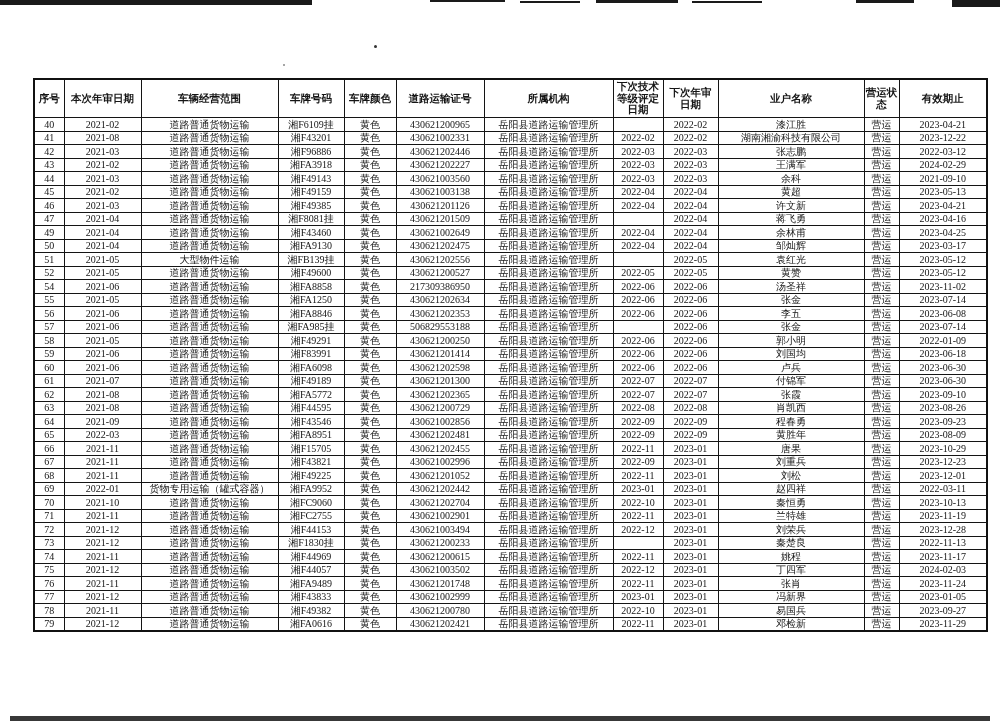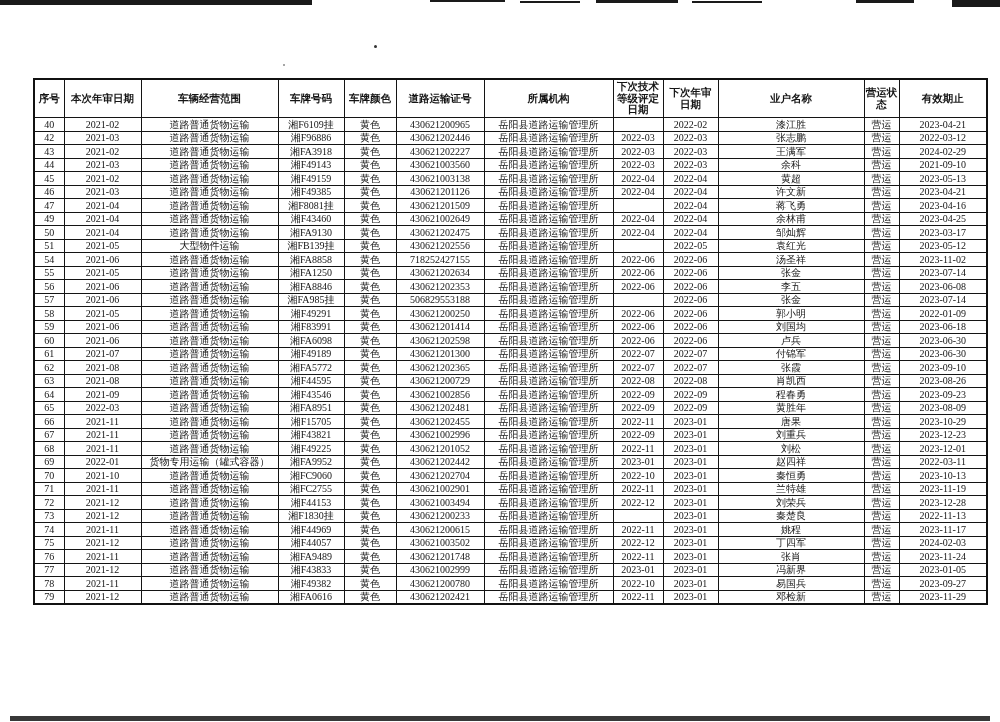--- a/index.html
+++ b/index.html
@@ -101,20 +101,34 @@
           <td>黄色</td>
           <td>430621200965</td>
           <td>岳阳县道路运输管理所</td>
           <td></td>
           <td>2022-02</td>
           <td>漆江胜</td>
           <td>营运</td>
           <td>2023-04-21</td>
         </tr>
         <tr>
+          <td>41</td>
+          <td>2021-08</td>
+          <td>道路普通货物运输</td>
+          <td>湘F43201</td>
+          <td>黄色</td>
+          <td>430621002331</td>
+          <td>岳阳县道路运输管理所</td>
+          <td>2022-02</td>
+          <td>2022-02</td>
+          <td>湖南湘渝科技有限公司</td>
+          <td>营运</td>
+          <td>2023-12-22</td>
+        </tr>
+        <tr>
           <td>42</td>
           <td>2021-03</td>
           <td>道路普通货物运输</td>
           <td>湘F96886</td>
           <td>黄色</td>
           <td>430621202446</td>
           <td>岳阳县道路运输管理所</td>
           <td>2022-03</td>
           <td>2022-03</td>
           <td>张志鹏</td>
@@ -227,26 +241,40 @@
           <td>黄色</td>
           <td>430621202556</td>
           <td>岳阳县道路运输管理所</td>
           <td></td>
           <td>2022-05</td>
           <td>袁红光</td>
           <td>营运</td>
           <td>2023-05-12</td>
         </tr>
         <tr>
+          <td>52</td>
+          <td>2021-05</td>
+          <td>道路普通货物运输</td>
+          <td>湘F49600</td>
+          <td>黄色</td>
+          <td>430621200527</td>
+          <td>岳阳县道路运输管理所</td>
+          <td>2022-05</td>
+          <td>2022-05</td>
+          <td>黄赞</td>
+          <td>营运</td>
+          <td>2023-05-12</td>
+        </tr>
+        <tr>
           <td>54</td>
           <td>2021-06</td>
           <td>道路普通货物运输</td>
           <td>湘FA8858</td>
           <td>黄色</td>
-          <td>718252427155</td>
+          <td>217309386950</td>
           <td>岳阳县道路运输管理所</td>
           <td>2022-06</td>
           <td>2022-06</td>
           <td>汤圣祥</td>
           <td>营运</td>
           <td>2023-11-02</td>
         </tr>
         <tr>
           <td>55</td>
           <td>2021-05</td>

